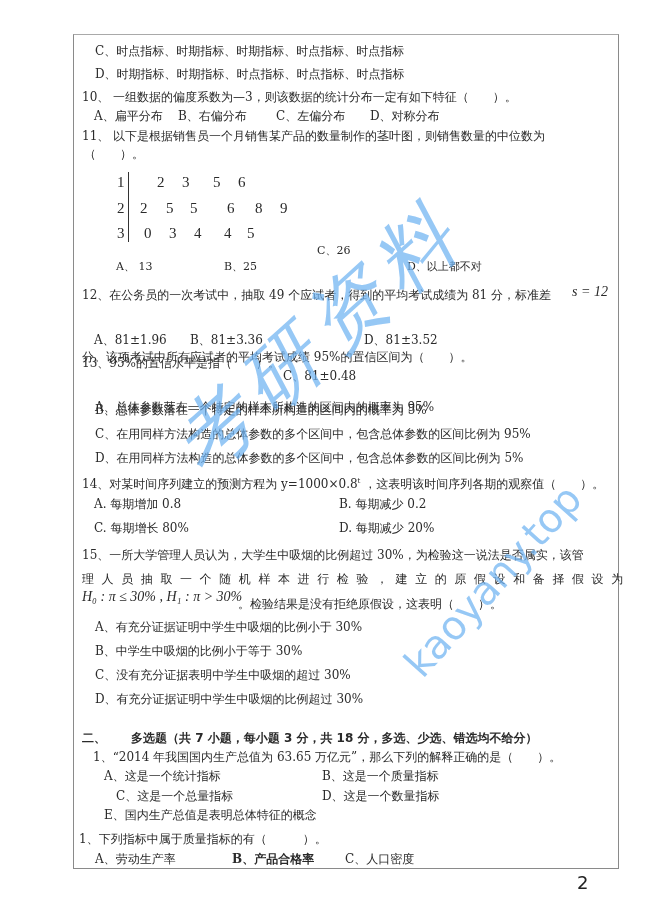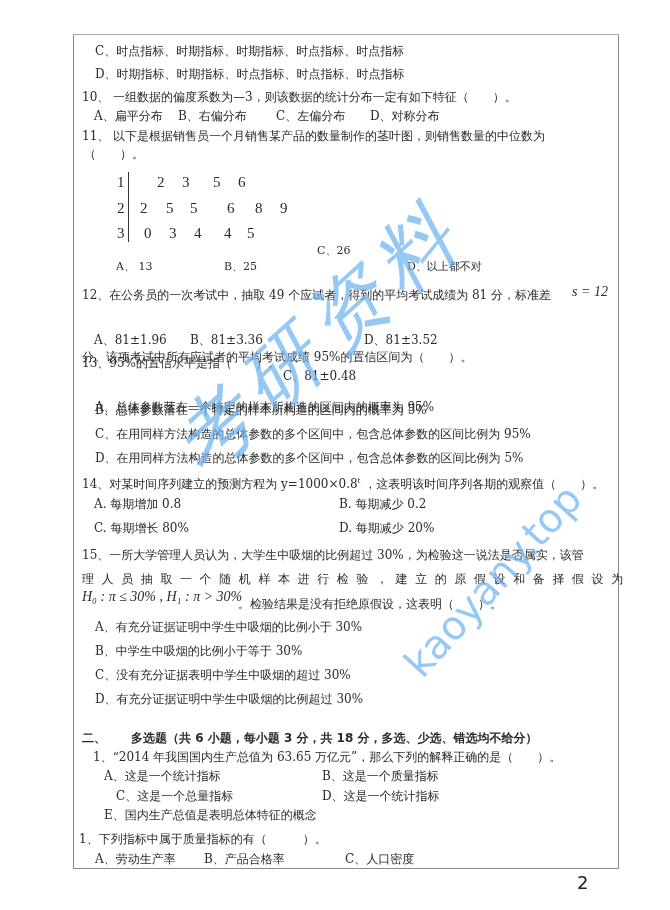--- a/index.html
+++ b/index.html
@@ -98,30 +98,30 @@
 <div class="line ind0" style="top:548px;">15、一所大学管理人员认为，大学生中吸烟的比例超过 30%，为检验这一说法是否属实，该管</div>
 <div class="line ind0 spaced" style="top:572px;">理人员抽取一个随机样本进行检验，建立的原假设和备择假设为</div>
 <div class="opt math" style="left:82px; top:590px;">H₀ : π ≤ 30% , H₁ : π &gt; 30%</div>
 <div class="opt" style="left:238px; top:597px;">。检验结果是没有拒绝原假设，这表明（　　）。</div>
 <div class="line ind1" style="top:620px;">A、有充分证据证明中学生中吸烟的比例小于 30%</div>
 <div class="line ind1" style="top:644px;">B、中学生中吸烟的比例小于等于 30%</div>
 <div class="line ind1" style="top:668px;">C、没有充分证据表明中学生中吸烟的超过 30%</div>
 <div class="line ind1" style="top:692px;">D、有充分证据证明中学生中吸烟的比例超过 30%</div>
 
 <div class="opt section-head" style="left:82px; top:731px;">二、</div>
-<div class="opt section-head" style="left:131px; top:731px;">多选题（共 6 小题，每小题 3 分，共 18 分，多选、少选、错选均不给分）</div>
+<div class="opt section-head" style="left:131px; top:731px;">多选题（共 7 小题，每小题 3 分，共 18 分，多选、少选、错选均不给分）</div>
 
 <div class="line" style="left:77px; top:750px;margin-left:16px;">1、“2014 年我国国内生产总值为 63.65 万亿元”，那么下列的解释正确的是（　　）。</div>
 <div class="opt" style="left:104px; top:769px;">A、这是一个统计指标</div>
 <div class="opt" style="left:322px; top:769px;">B、这是一个质量指标</div>
 <div class="opt" style="left:104px; top:789px;margin-left:12px;">C、这是一个总量指标</div>
-<div class="opt" style="left:322px; top:789px;">D、这是一个统计指标</div>
+<div class="opt" style="left:322px; top:789px;">D、这是一个数量指标</div>
 <div class="opt" style="left:104px; top:808px;">E、国内生产总值是表明总体特征的概念</div>
 
 <div class="line" style="left:79px; top:832px;">1、下列指标中属于质量指标的有（　　　）。</div>
 <div class="opt" style="left:95px; top:852px;">A、劳动生产率</div>
-<div class="opt" style="left:204px; top:852px;">B、产品合格率</div>
+<div class="opt" style="left:232px; top:852px;font-weight:bold;">B、产品合格率</div>
 <div class="opt" style="left:345px; top:852px;">C、人口密度</div>
 
 <div class="page-num">2</div>
 
 <div class="wm wm-cn">考研资料</div>
 <div class="wm wm-url">kaoyany.top</div>
 
 </body></html>

